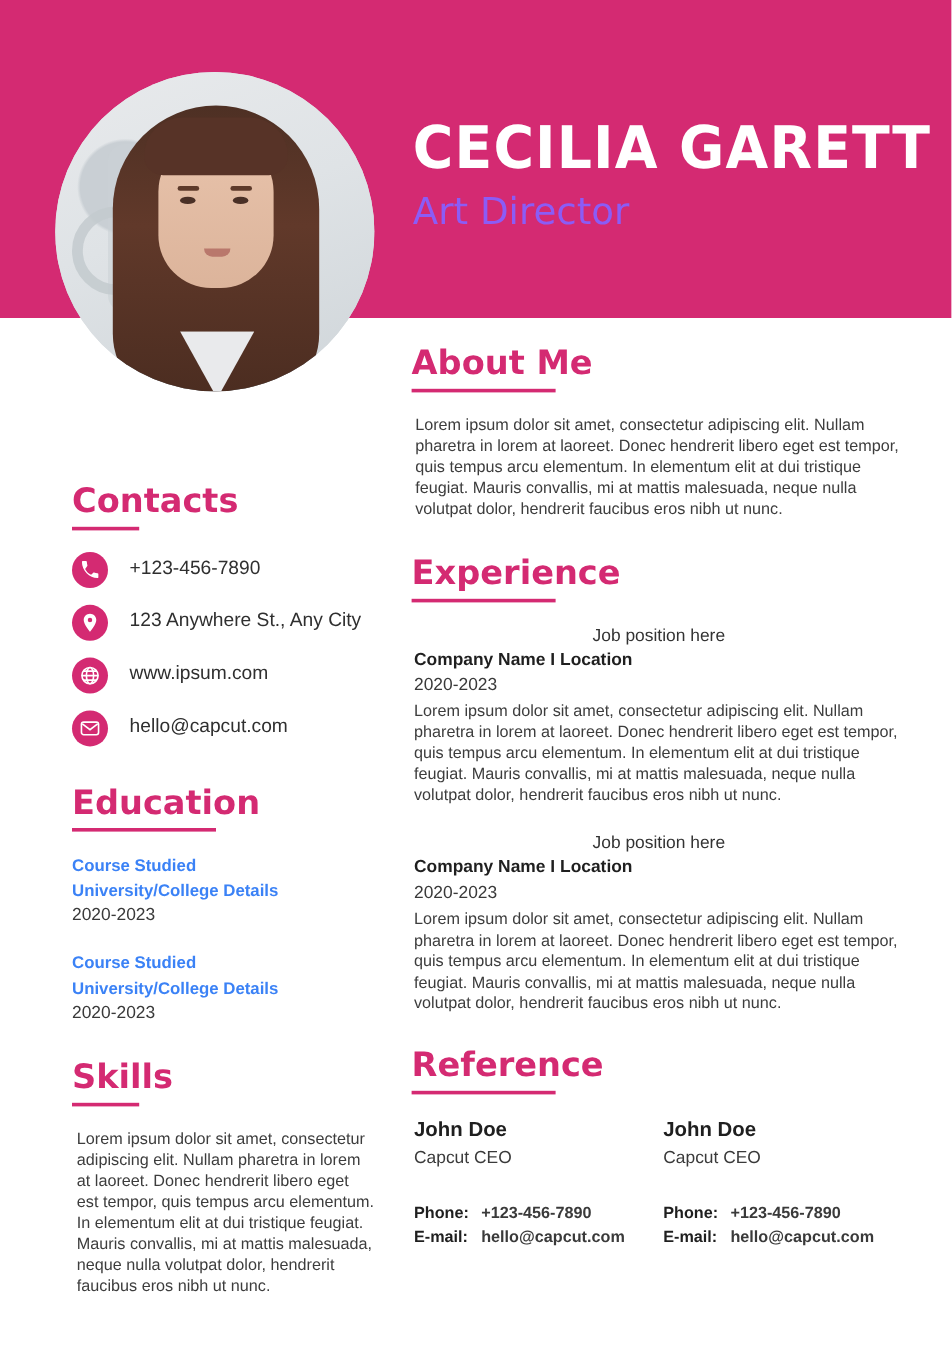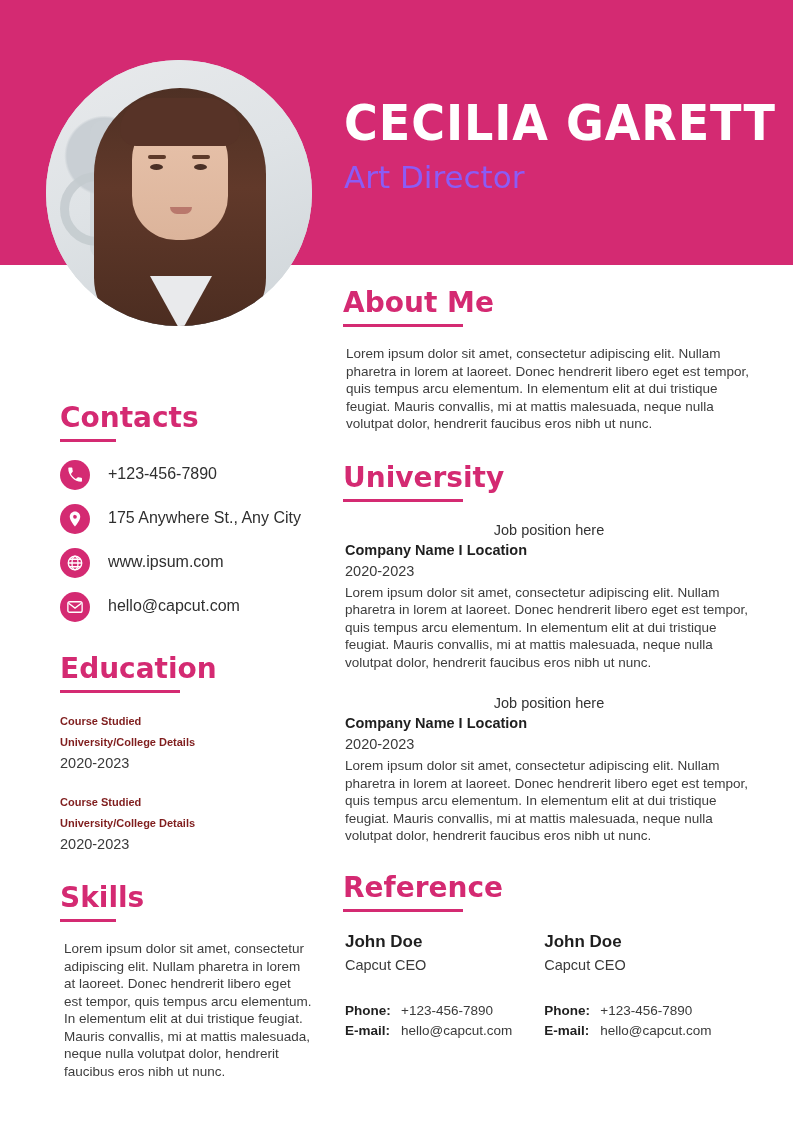--- a/index.html
+++ b/index.html
@@ -199,23 +199,23 @@
   .cicon svg { position: absolute; left: 6px; top: 6px; }
   .contact-text {
     font-size: 16px;
     line-height: 21px;
     color: #2f2f2f;
     padding-top: 3px;
   }
 
   .edu-entry { margin-bottom: 18px; }
   .edu-line1, .edu-line2 {
-    font-size: 11px;
-    font-weight: bold;
-    color: #7f1d1d;
+    font-size: 14px;
+    font-weight: bold;
+    color: #3b82f6;
     line-height: 21px;
   }
   .edu-dates {
     font-size: 14.5px;
     color: #3a3a3a;
     line-height: 21px;
   }
 
   .skills-body {
     font-size: 13.5px;
@@ -273,20 +273,21 @@
     font-size: 14.5px;
     color: #3a3a3a;
     line-height: 22px;
     margin-bottom: 25px;
   }
   .ref-row {
     font-size: 13.5px;
     line-height: 20px;
     color: #3a3a3a;
     display: flex;
+    font-weight: bold;
   }
   .ref-row b {
     color: #1f1f1f;
     min-width: 56px;
     display: inline-block;
   }
 </style>
 </head>
 <body>
 
@@ -328,21 +329,21 @@
       </span>
       <span class="contact-text">+123-456-7890</span>
     </div>
 
     <div class="contact-row">
       <span class="cicon">
         <svg width="18" height="18" viewBox="0 0 24 24" fill="#ffffff">
           <path d="M12 2C8.1 2 5 5.1 5 9c0 5.2 7 13 7 13s7-7.8 7-13c0-3.9-3.1-7-7-7zm0 9.5A2.5 2.5 0 1 1 12 6.5a2.5 2.5 0 0 1 0 5z"></path>
         </svg>
       </span>
-      <span class="contact-text">175 Anywhere St., Any City</span>
+      <span class="contact-text">123 Anywhere St., Any City</span>
     </div>
 
     <div class="contact-row">
       <span class="cicon">
         <svg width="18" height="18" viewBox="0 0 24 24" fill="none" stroke="#ffffff" stroke-width="1.8">
           <circle cx="12" cy="12" r="9"></circle>
           <ellipse cx="12" cy="12" rx="4" ry="9"></ellipse>
           <path d="M3 12h18M4.5 7h15M4.5 17h15"></path>
         </svg>
       </span>
@@ -387,21 +388,21 @@
 </div>
 
 <div class="right-col">
 
   <h2 class="section-title">About Me</h2>
   <div class="title-rule wide"></div>
   <div class="body-text about-body">Lorem ipsum dolor sit amet, consectetur adipiscing elit. Nullam pharetra in lorem at laoreet. Donec hendrerit libero eget est tempor, quis tempus arcu elementum. In elementum elit at dui tristique feugiat. Mauris convallis, mi at mattis malesuada, neque nulla volutpat dolor, hendrerit faucibus eros nibh ut nunc.</div>
 
   <div style="height:30px"></div>
 
-  <h2 class="section-title">University</h2>
+  <h2 class="section-title">Experience</h2>
   <div class="title-rule wide"></div>
 
   <div>
     <div class="exp-entry">
       <div class="exp-position">Job position here</div>
       <div class="exp-company">Company Name I Location</div>
       <div class="exp-dates">2020-2023</div>
       <div class="body-text">Lorem ipsum dolor sit amet, consectetur adipiscing elit. Nullam pharetra in lorem at laoreet. Donec hendrerit libero eget est tempor, quis tempus arcu elementum. In elementum elit at dui tristique feugiat. Mauris convallis, mi at mattis malesuada, neque nulla volutpat dolor, hendrerit faucibus eros nibh ut nunc.</div>
     </div>
 

